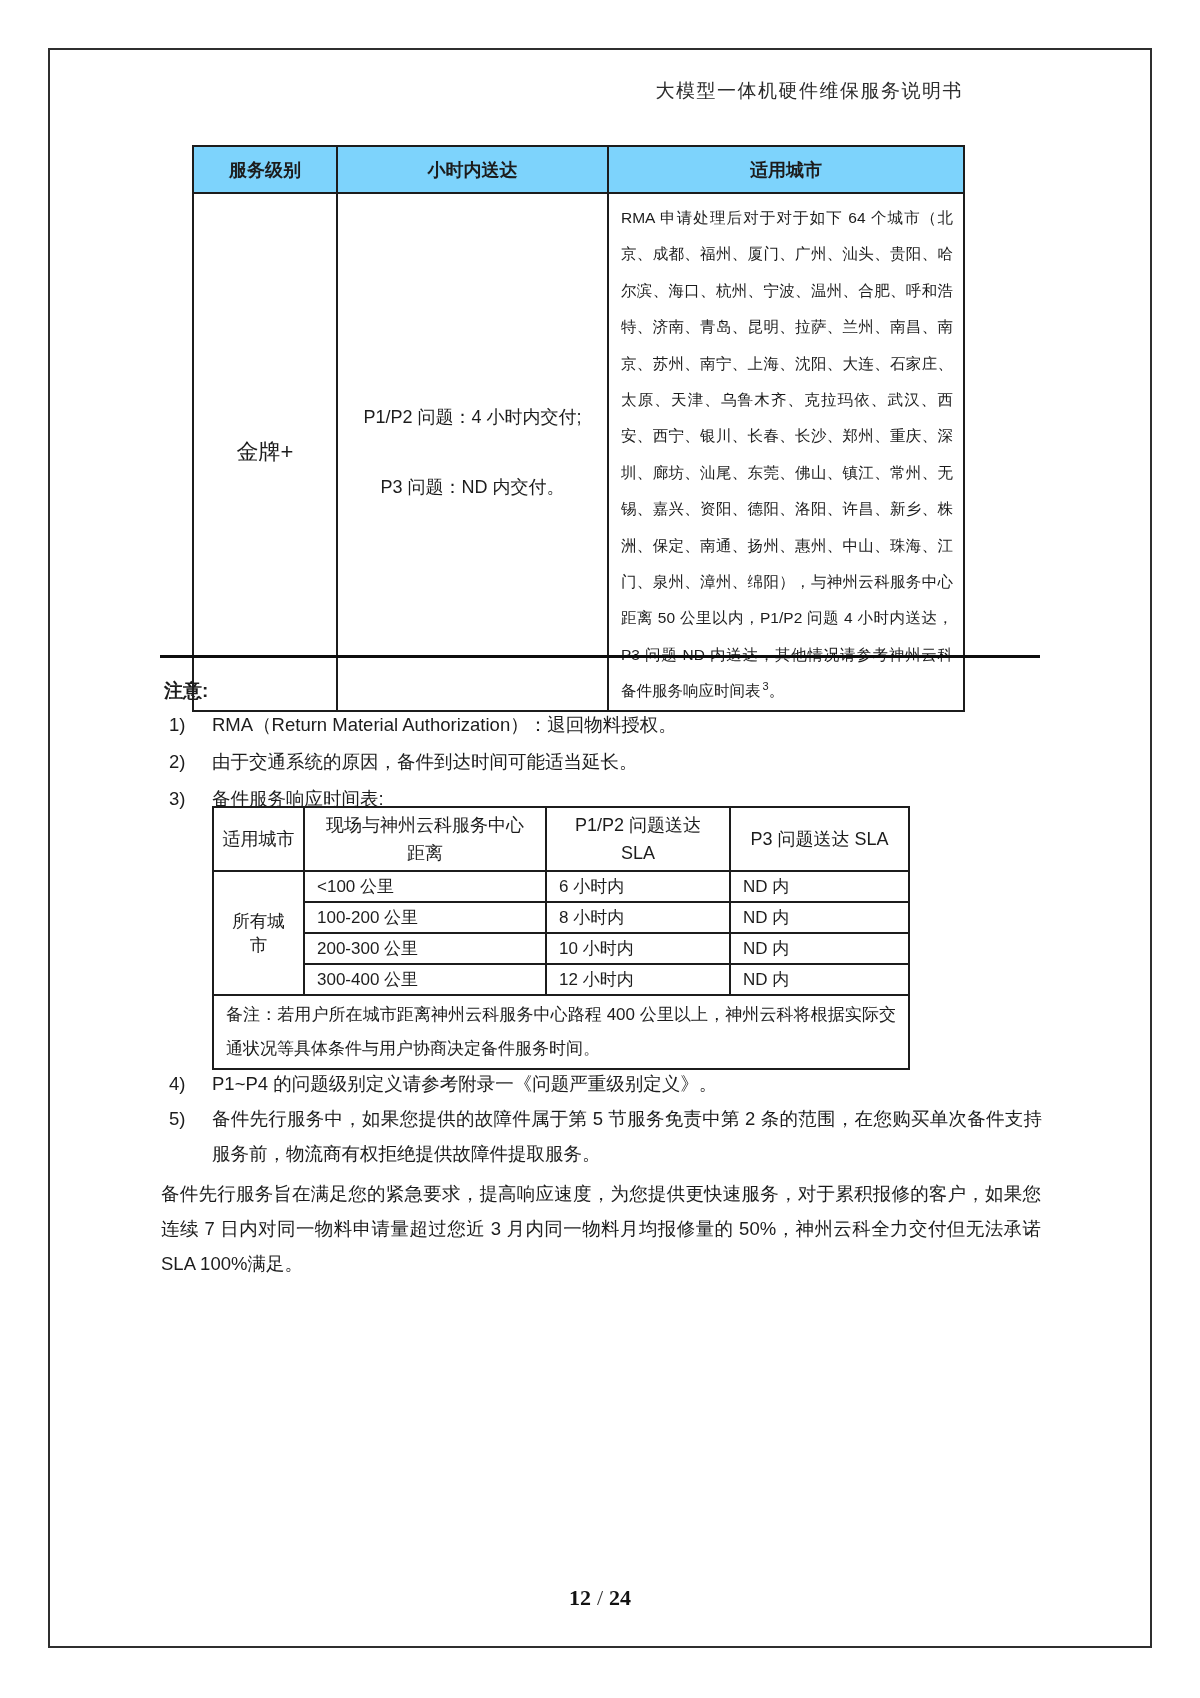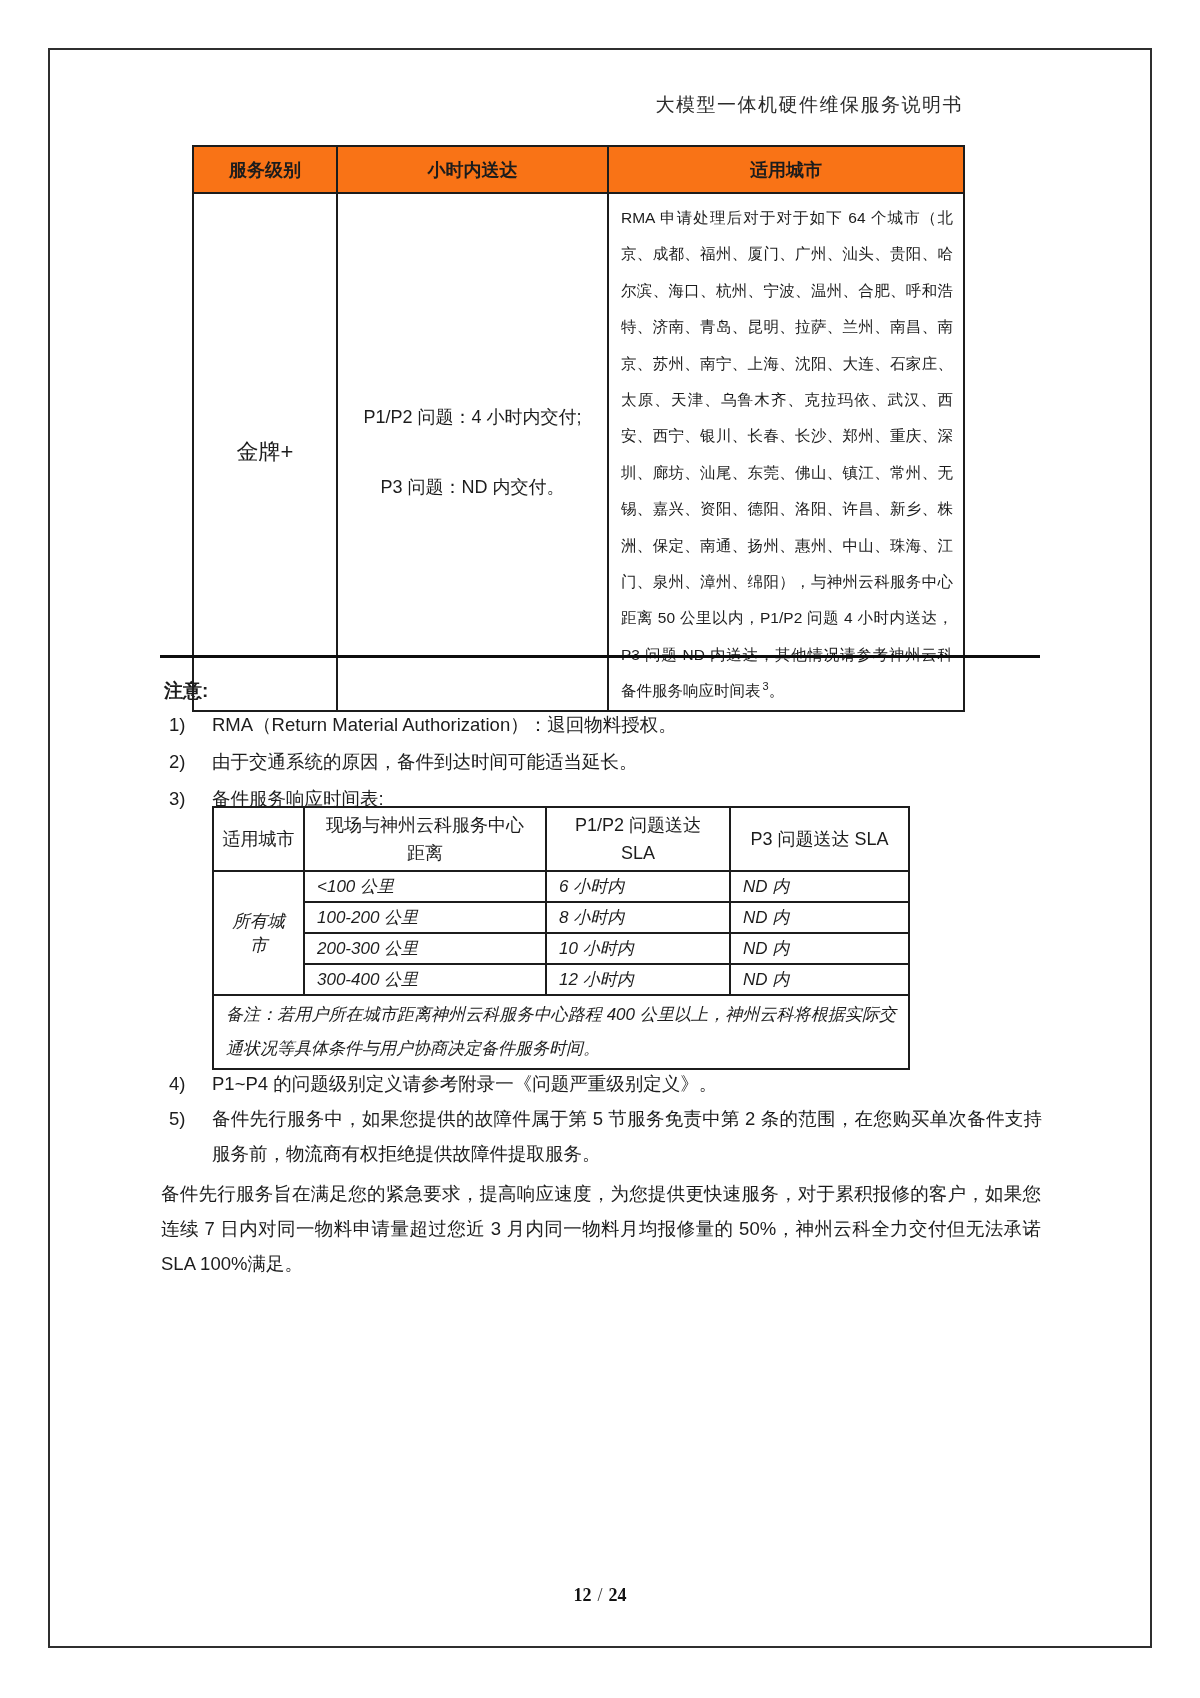--- a/index.html
+++ b/index.html
@@ -7,33 +7,33 @@
     width:1200px; height:1698px; position:relative;
     background:#ffffff; color:#1c1c1c;
     font-family:"Liberation Sans", sans-serif;
     -webkit-font-smoothing:antialiased;
   }
   .page-frame {
     position:absolute; left:48px; top:48px; width:1104px; height:1600px;
     border:2px solid #2f2f2f; box-sizing:border-box;
   }
   .header-title {
-    position:absolute; top:92px; left:400px; width:563px;
+    position:absolute; top:78px; left:400px; width:563px;
     text-align:right; font-family:"Liberation Serif","DejaVu Serif",serif;
     font-size:19px; letter-spacing:1.5px; color:#2b2b2b; white-space:nowrap;
   }
 
   
   table.t1 {
     position:absolute; left:192px; top:145px;
     border-collapse:collapse; table-layout:fixed; width:771px;
   }
   .t1 th, .t1 td { border:2px solid #1c1c1c; box-sizing:border-box; }
   .t1 th {
-    background:#f97316; font-weight:bold; font-size:18px;
+    background:#7dd3fc; font-weight:bold; font-size:18px;
     height:47px; text-align:center; padding:0;
   }
   .t1 tr.body-row { height:442px; }
   .t1 td.level { text-align:center; vertical-align:middle; font-size:22px; }
   .t1 td.response { text-align:center; vertical-align:middle; font-size:18px; padding:0 12px; line-height:30px;margin-left:36px; }
   .t1 td.response .resp2 { margin-top:40px; }
   .t1 td.cities {
     vertical-align:top; text-align:justify;
     font-size:15.5px; line-height:36.4px; padding:6px 10px 0 12px;
     overflow:hidden;
@@ -63,35 +63,35 @@
     position:absolute; left:212px; top:806px;
     border-collapse:collapse; table-layout:fixed; width:696px;
   }
   .t2 th, .t2 td { border:2px solid #1c1c1c; box-sizing:border-box; }
   .t2 th {
     font-weight:normal; font-size:18px; height:64px;
     text-align:center; line-height:28px; padding:0 18px; background:#ffffff;
   }
   .t2 th.city-col { padding:0 2px; }
   .t2 tr.data-row { height:31px; }
-  .t2 td { font-size:17px; padding:0 12px; vertical-align:middle;font-style:italic; }
+  .t2 td { font-size:17px; padding:0 12px; vertical-align:middle; }
   .t2 td.city-group { text-align:center; font-size:17.5px; }
   .t2 tr.remark-row { height:72px; }
   .t2 td.remark { font-size:17px; line-height:34px; padding:2px 12px; text-align:justify; }
 
   
   .closing {
     position:absolute; left:161px; top:1176px; width:880px;
     font-size:18.5px; line-height:35px; text-align:justify;
   }
 
   
   .footer {
     position:absolute; left:40px; top:1585px; width:1120px; text-align:center;
-    font-family:"Liberation Serif","DejaVu Serif",serif; font-size:18px; color:#111;
+    font-family:"Liberation Serif","DejaVu Serif",serif; font-size:22px; color:#111;
   }
   .footer .pg { font-weight:bold; }
   .footer .sep { font-weight:normal; margin:0 6px; color:#333; }
 </style>
 </head>
 <body>
 
 <div class="page-frame"></div>
 
 <div class="header-title">大模型一体机硬件维保服务说明书</div>

